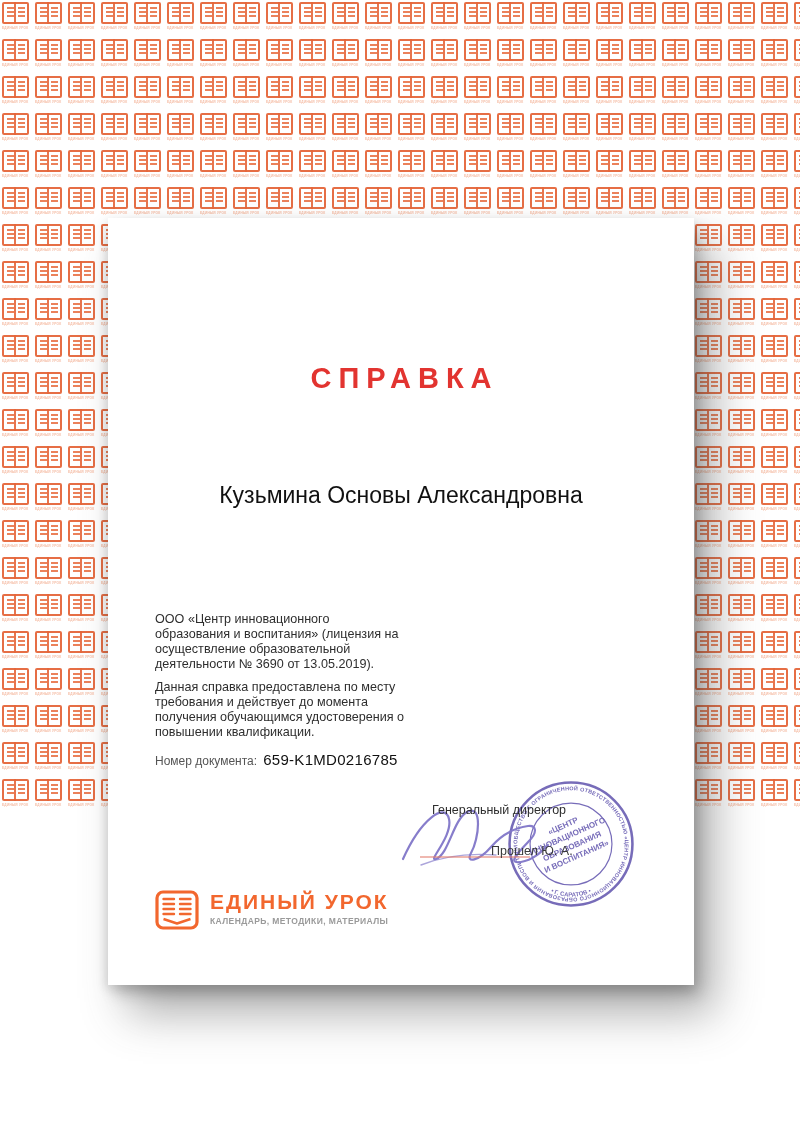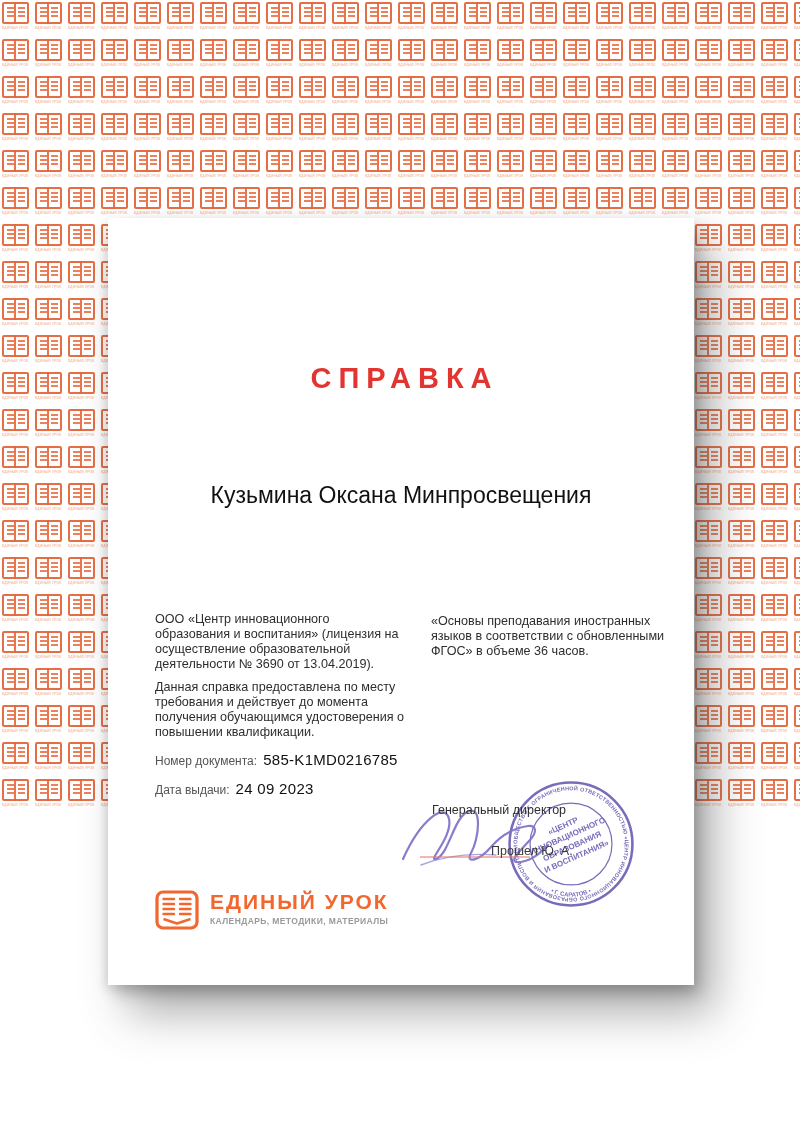--- a/index.html
+++ b/index.html
@@ -2262,35 +2262,31 @@
       </div>
       <div class="pcell" style="left: 794px; top: 779px;">
         <div class="pbook"></div>
         <div class="pcap">ЕДИНЫЙ УРОК</div>
       </div>
     </div>
 
   <div class="card">
 
     <div class="title">СПРАВКА</div>
-    <div class="name">Кузьмина Оксана Минпросвещения</div>
+    <div class="name">Кузьмина Основы Александровна</div>
 
     <div class="col colL">
-      <p>ООО «Центр инновационного образования и воспитания» (лицензия на осуществление образовательной деятельности № 3690 от 13.04.2019).</p>
+      <p>ООО «Центр инновационного образования и воспитания» (лицензия на осуществление образовательной деятельности № 3690 от 13.05.2019).</p>
       <p>Данная справка предоставлена по месту требования и действует до момента получения обучающимся удостоверения о повышении квалификации.</p>
       <div class="fieldrow">
-        <span class="flabel">Номер документа:</span><span class="fvalue">585-K1MD0216785</span>
-      </div>
-      <div class="fieldrow">
-        <span class="flabel">Дата выдачи:</span><span class="fvalue">24 09 2023</span>
+        <span class="flabel">Номер документа:</span><span class="fvalue">659-K1MD0216785</span>
       </div>
     </div>
 
     <div class="col colR">
-      <p>«Основы преподавания иностранных языков в соответствии с обновленными ФГОС» в объеме 36 часов.</p>
     </div>
 
     <svg class="stamp" viewBox="0 0 150 150">
       <circle cx="75" cy="75" r="72" fill="none" stroke="#5a4daa" stroke-width="3"></circle>
       <circle cx="75" cy="75" r="48" fill="none" stroke="#5a4daa" stroke-width="1.4"></circle>
       <defs>
         <path id="ringPath" d="M12,75 A63,63 0 1 1 138,75 A63,63 0 1 1 12,75"></path>
         <path id="cityPath" d="M32,116 A55,55 0 0 0 118,116"></path>
       </defs>
       <text font-size="6.4" font-weight="bold" fill="#5a4daa" letter-spacing="0.3">

